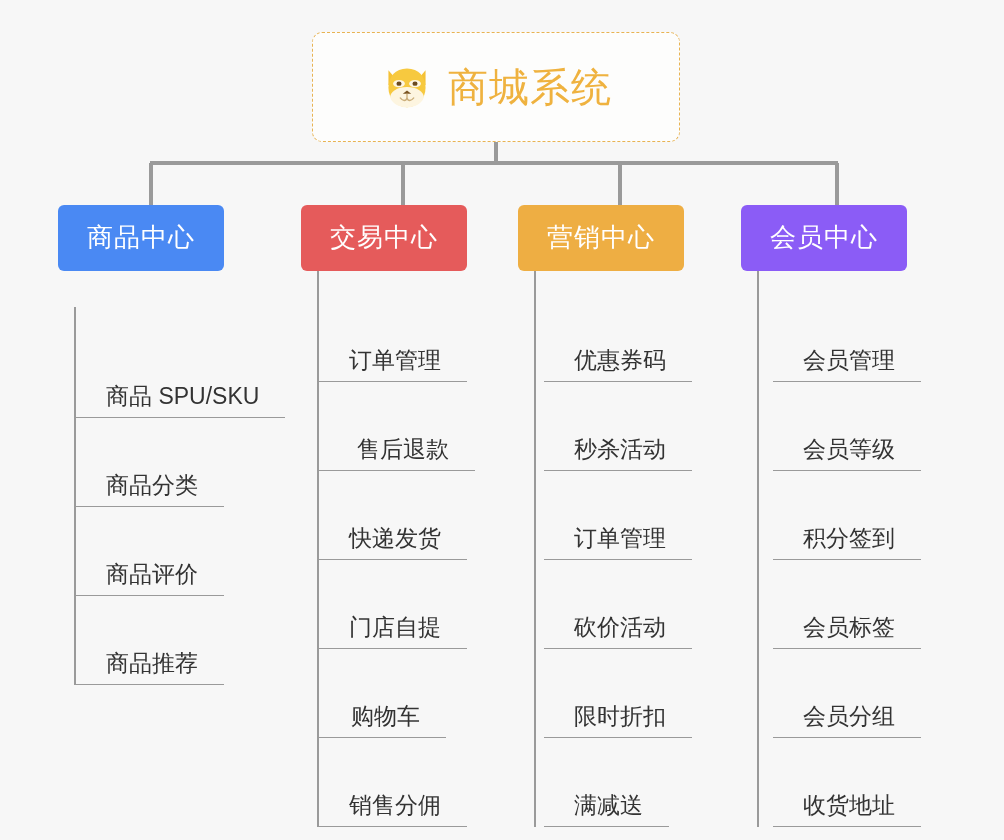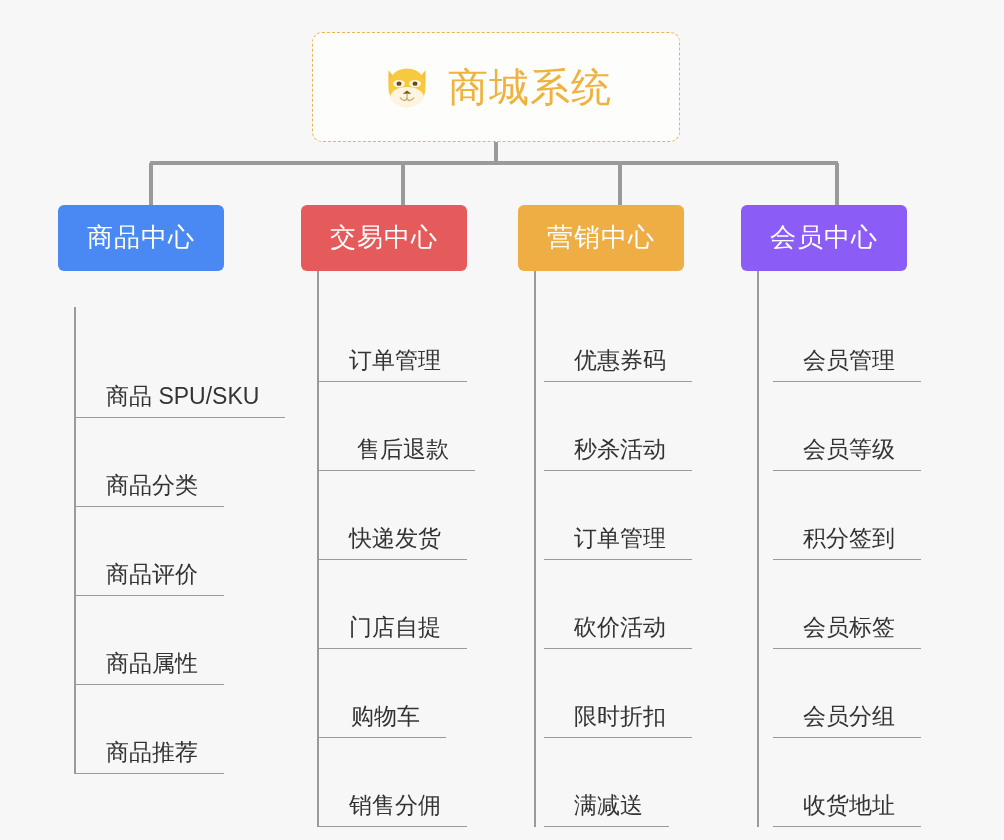--- a/index.html
+++ b/index.html
@@ -160,23 +160,20 @@
         <li class="leaf-item">
             <span class="leaf-label" style="border-bottom-color: rgb(154, 154, 154);">商品 SPU/SKU</span>
           </li>
         <li class="leaf-item">
             <span class="leaf-label" style="border-bottom-color: rgb(154, 154, 154);">商品分类</span>
           </li>
         <li class="leaf-item">
             <span class="leaf-label" style="border-bottom-color: rgb(154, 154, 154);">商品评价</span>
           </li>
         <li class="leaf-item">
-            <span class="leaf-label" style="border-bottom-color: rgb(154, 154, 154);">商品属性</span>
-          </li>
-        <li class="leaf-item">
             <span class="leaf-label" style="border-bottom-color: rgb(154, 154, 154);">商品推荐</span>
           </li>
       </ul>
     </div>
 
     <div class="branch branch-2">
       <div class="branch-header" style="background: rgb(229, 91, 91);">交易中心</div>
       <ul class="leaf-list" style="border-left-color: rgb(154, 154, 154);">
         <li class="leaf-item">
             <span class="leaf-label" style="border-bottom-color: rgb(154, 154, 154);">订单管理</span>

